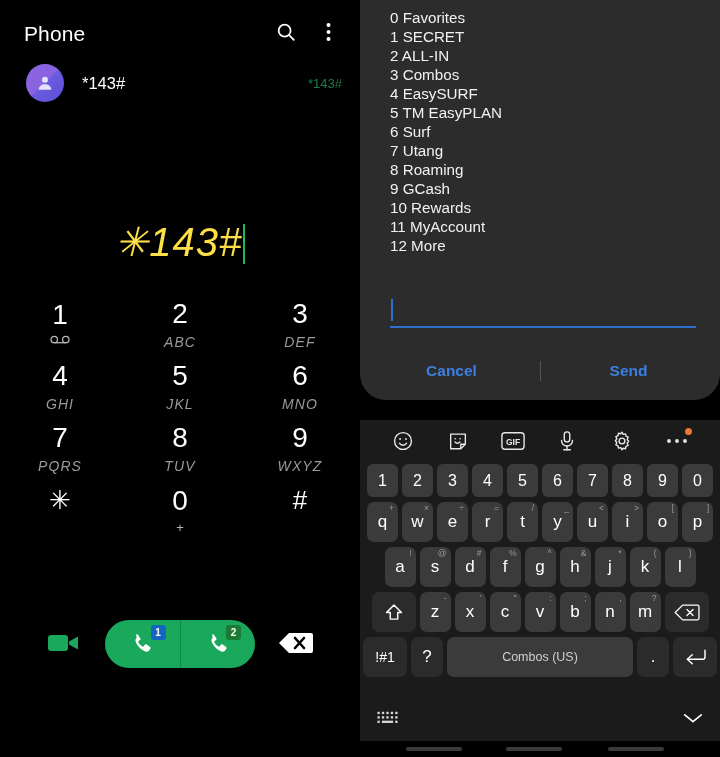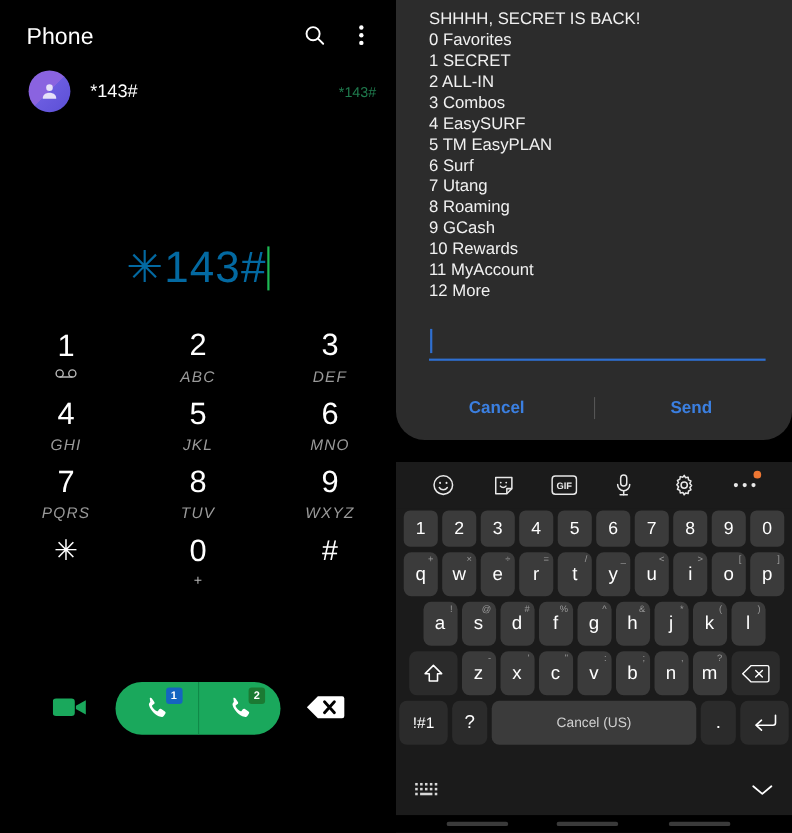--- a/index.html
+++ b/index.html
@@ -49,22 +49,23 @@
   .contact-sub {
     margin-left: auto; margin-right: 18px;
     color: #1f7a4d; font-size: 13px;
   }
 
   .dial-display {
     position: absolute; left: 0; top: 210px; width: 360px; height: 64px;
     display: flex; align-items: center; justify-content: center;
   }
   .dial-number {
-    color: #0369a1; font-size: 40px; font-weight: 300; letter-spacing: 1px;
+    color: #fde047; font-size: 40px; font-weight: 300; letter-spacing: 1px;
     font-family: "Liberation Sans", sans-serif;
+    font-style: italic;
   }
   .dial-caret {
     display: inline-block; width: 2px; height: 40px; background: #1db954;
     vertical-align: middle; margin-left: 1px; position: relative; top: 2px;
   }
 
   .keypad {
     position: absolute; left: 0; top: 292px; width: 360px;
     display: grid; grid-template-columns: repeat(3, 1fr);
     grid-auto-rows: 62px;
@@ -338,21 +339,20 @@
           <path d="M11 2 H33 a2 2 0 0 1 2 2 v16 a2 2 0 0 1 -2 2 H11 L1 12 Z"></path>
           <path d="M17 7 L26 17 M26 7 L17 17" stroke="#000" stroke-width="2.6" stroke-linecap="round"></path>
         </svg>
       </div>
     </div>
   </div>
 
   <div class="right-pane">
 
     <div class="ussd-dialog">
-      <div class="ussd-line title">SHHHH, SECRET IS BACK!</div>
       <div class="ussd-line">0 Favorites</div>
       <div class="ussd-line">1 SECRET</div>
       <div class="ussd-line">2 ALL-IN</div>
       <div class="ussd-line">3 Combos</div>
       <div class="ussd-line">4 EasySURF</div>
       <div class="ussd-line">5 TM EasyPLAN</div>
       <div class="ussd-line">6 Surf</div>
       <div class="ussd-line">7 Utang</div>
       <div class="ussd-line">8 Roaming</div>
       <div class="ussd-line">9 GCash</div>
@@ -481,21 +481,21 @@
             <svg width="26" height="19" viewBox="0 0 30 20" fill="none" stroke="#fff" stroke-width="1.5">
               <path d="M10 1.5 H27 a1.8 1.8 0 0 1 1.8 1.8 v13.4 a1.8 1.8 0 0 1 -1.8 1.8 H10 L1.4 10 Z" stroke-linejoin="round"></path>
               <path d="M15 6.5 L22 13.5 M22 6.5 L15 13.5" stroke-linecap="round"></path>
             </svg>
           </div>
         </div>
 
         <div class="kb-row">
           <div class="kb-key sym dark">!#1</div>
           <div class="kb-key qmark dark">?</div>
-          <div class="kb-key space">Cancel (US)</div>
+          <div class="kb-key space">Combos (US)</div>
           <div class="kb-key period dark">.</div>
           <div class="kb-key enter dark">
             <svg width="24" height="20" viewBox="0 0 26 22" fill="none" stroke="#fff" stroke-width="1.6" stroke-linejoin="round" stroke-linecap="round">
               <path d="M24 3.5 V11 a2.5 2.5 0 0 1 -2.5 2.5 H5"></path>
               <path d="M10 8.5 L4.5 13.5 L10 18.5"></path>
             </svg>
           </div>
         </div>
       </div>
 

